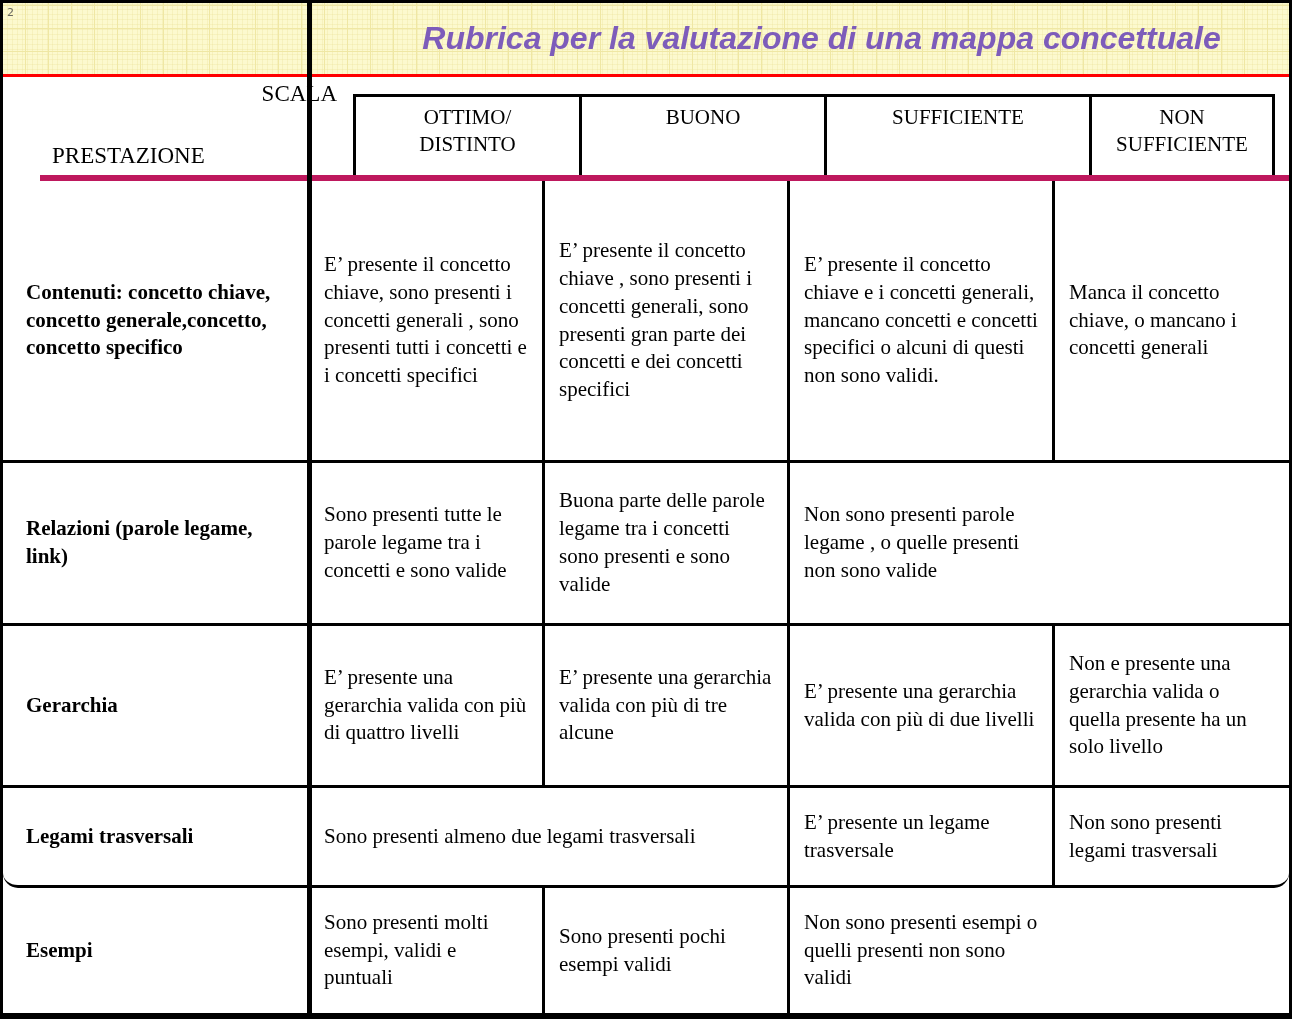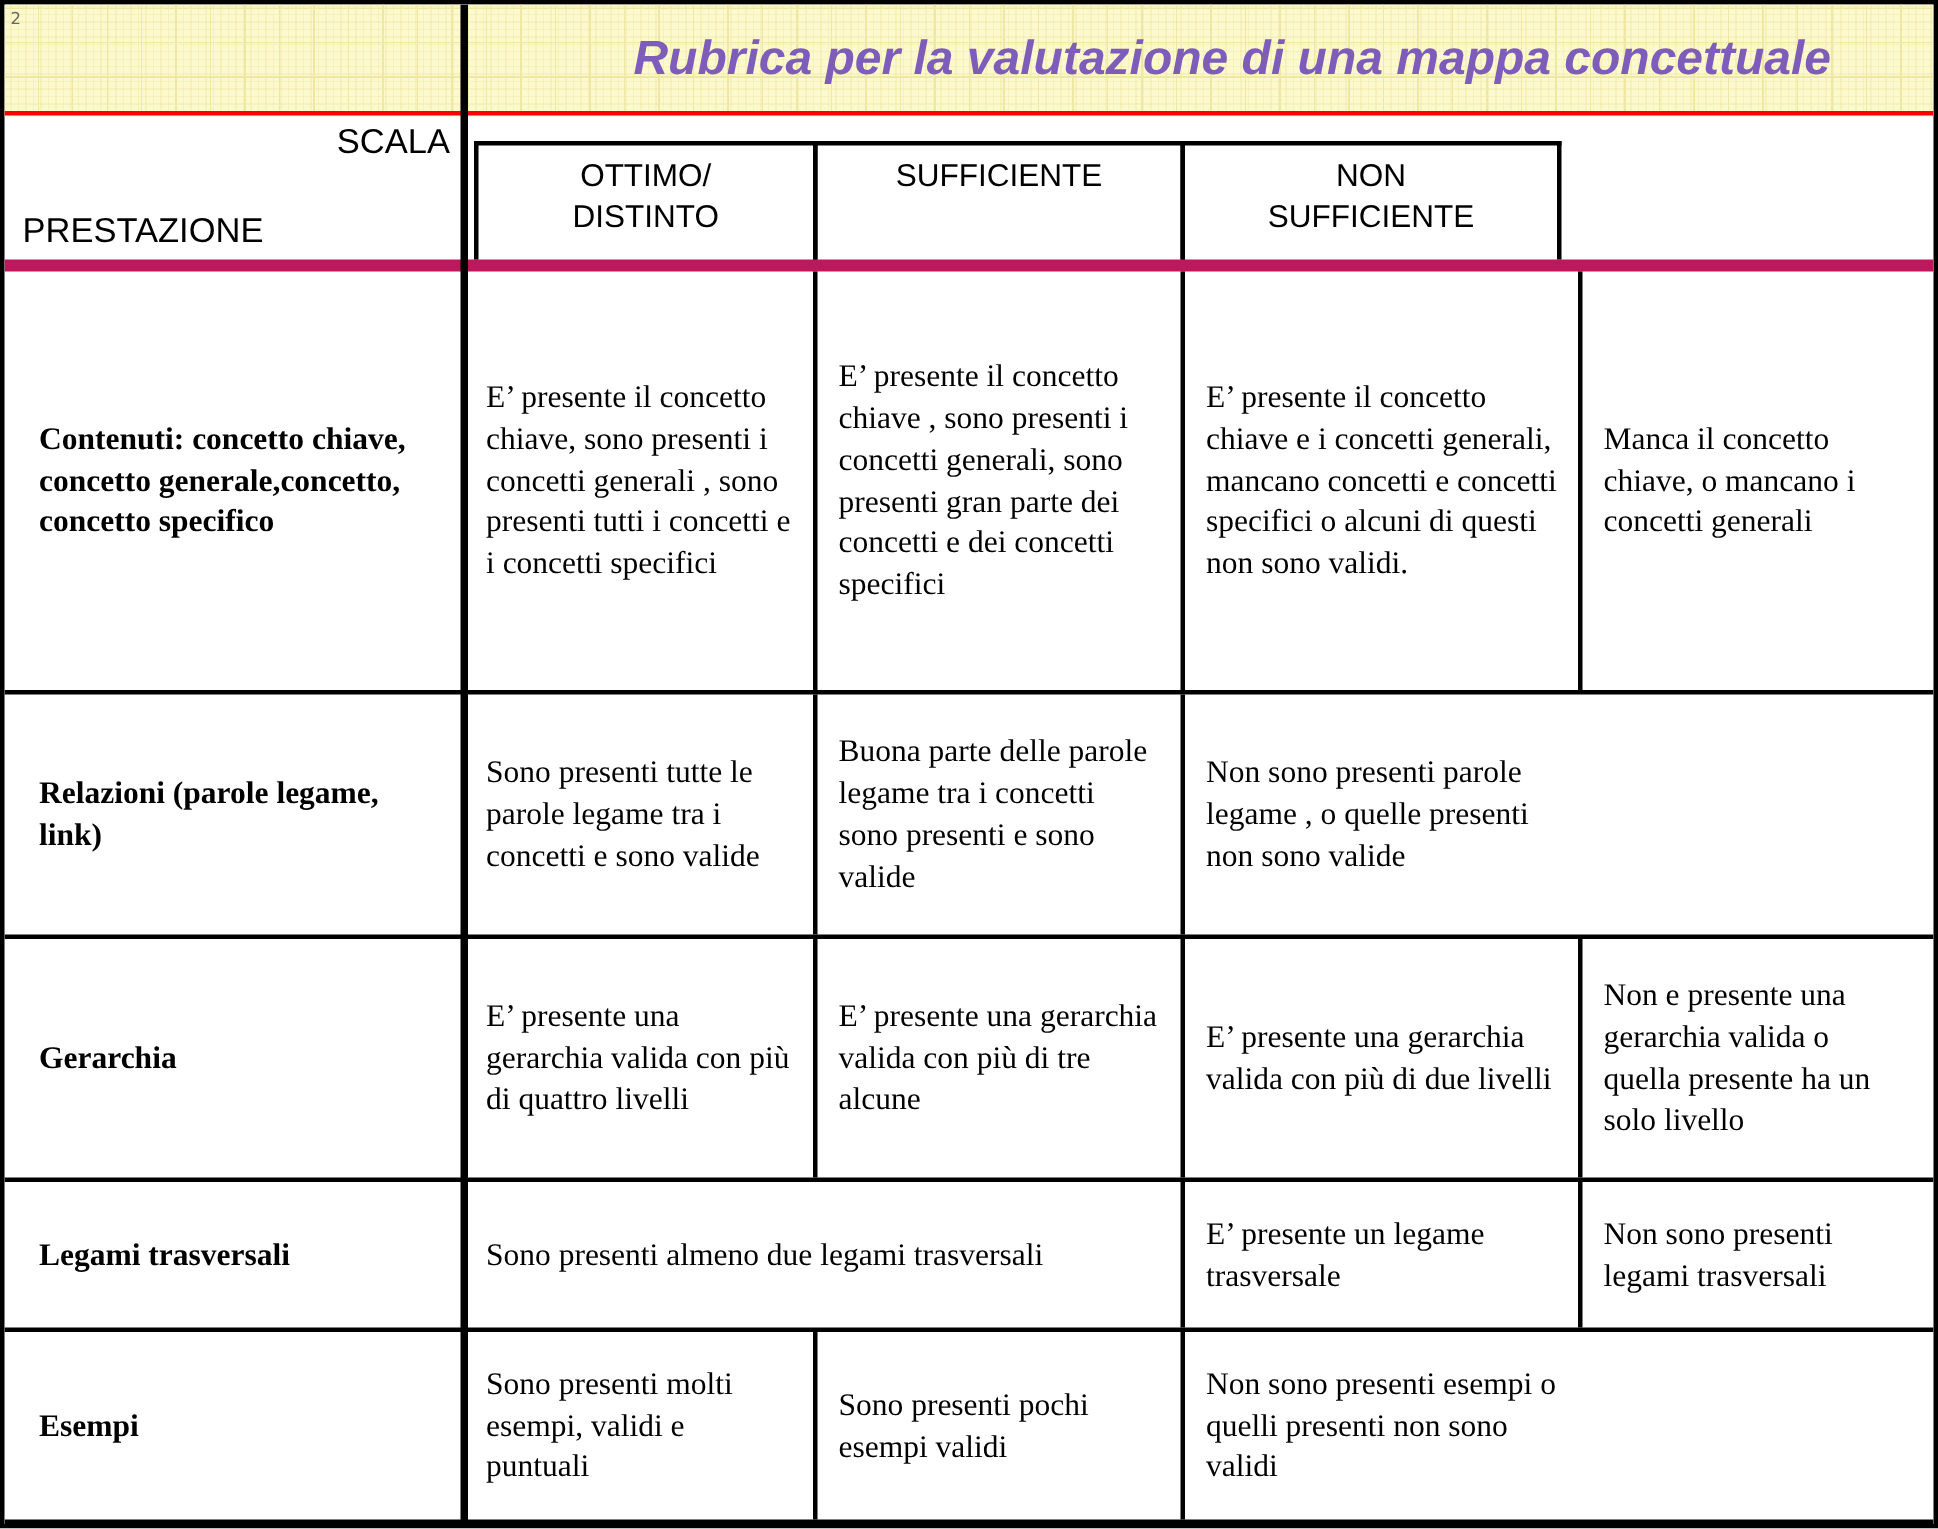--- a/index.html
+++ b/index.html
@@ -69,23 +69,24 @@
     font-weight:bold;
     padding-left:23px;padding-right:24px;
     border-right:none; 
   }
   .cell.span2{grid-column:2 / 4;text-align:right;}
   
   .header-row{
     flex:0 0 104px;height:104px;
     display:grid;
     grid-template-columns:307px 235px 245px 265px 1fr;
-    border-bottom:8px solid #be185d;
+    border-bottom:6px solid #be185d;
     box-sizing:border-box;
-    font-family:Liberation Sans, sans-serif;
+    font-family:Liberation Serif, serif;
+    margin-left:37px;
   }
   .header-corner{
     display:flex;flex-direction:column;justify-content:space-between;
     box-sizing:border-box;
     padding:4px 10px 6px 12px;
     font-size:23px;
   }
   .scala{align-self:flex-end;}
   .prestazione{align-self:flex-start;}
   .hcell{position:relative;}
@@ -98,21 +99,21 @@
     text-align:center;
     font-size:21px;line-height:1.3;
     white-space:pre-line;
   }
   .hcell.first .hbox{left:6px;}
   .hcell.last .hbox{right:14px;}
   
   .r1{flex:0 0 282px;height:282px;}
   .r2{flex:0 0 163px;height:163px;}
   .r3{flex:0 0 162px;height:162px;}
-  .r4{flex:0 0 100px;height:100px;}
+  .r4{flex:0 0 100px;height:100px;border-radius:15px;}
   .r5{flex:1 1 auto;}
 </style>
 </head>
 <body>
 
 <div id="page">
 
   <div class="band">
     <span class="corner-mark">2</span>
     <div class="title-cell">
@@ -121,20 +122,23 @@
   </div>
 
   <div class="header-row">
     <div class="header-corner">
       <span class="scala">SCALA</span>
       <span class="prestazione">PRESTAZIONE</span>
     </div>
     <div class="hcell first">
       <div class="hbox">OTTIMO/
 DISTINTO</div>
+    </div>
+    <div class="hcell">
+      <div class="hbox">BUONO</div>
     </div>
     <div class="hcell">
       <div class="hbox">SUFFICIENTE</div>
     </div>
     <div class="hcell last">
       <div class="hbox">NON
 SUFFICIENTE</div>
     </div>
   </div>
 

